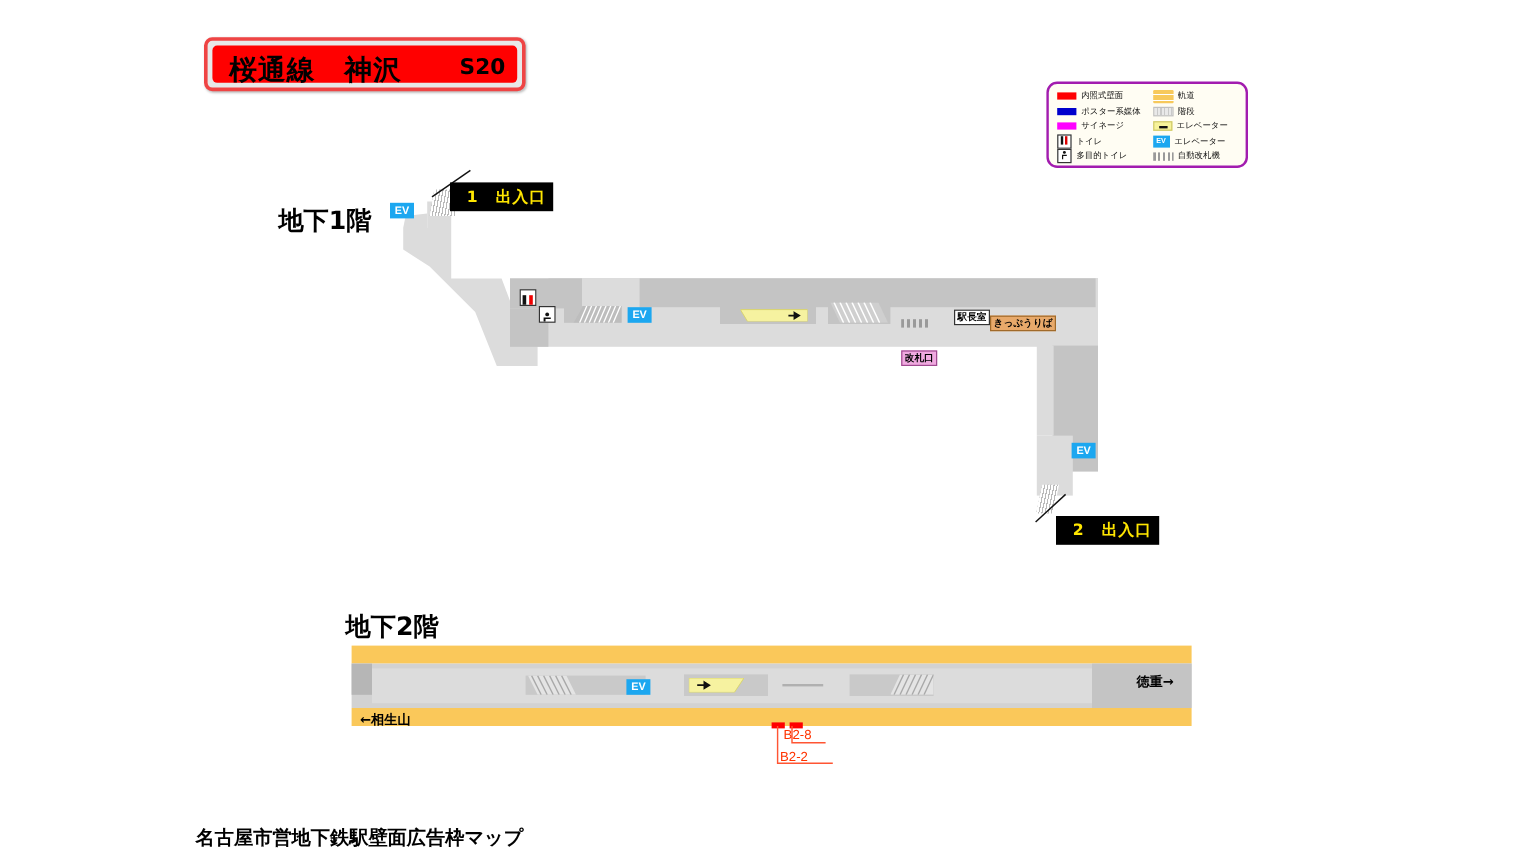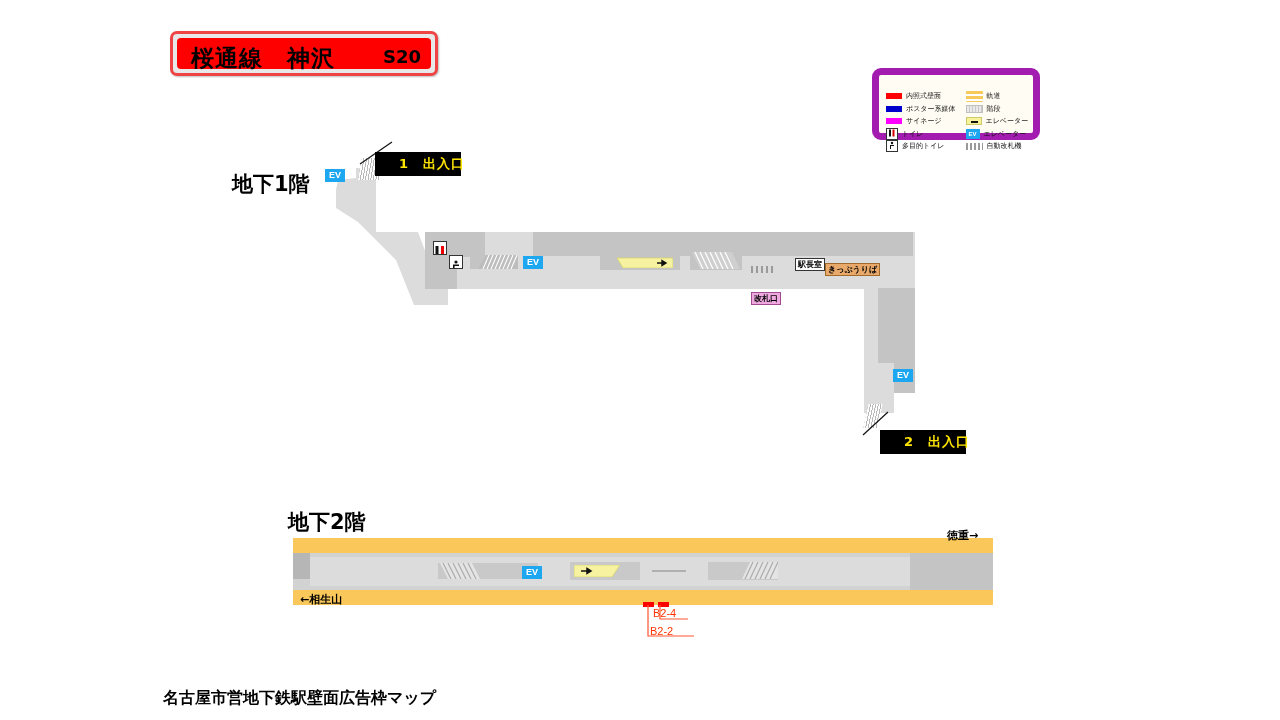--- a/index.html
+++ b/index.html
@@ -49,24 +49,24 @@
     font-size: 18px;
     font-weight: bold;
     color: #000000;
     font-family: "DejaVu Sans", "Liberation Sans", sans-serif;
   }
 
   
   #legend {
     left: 872px; top: 68px; width: 168px; height: 72px;
     background: #fffdf3;
-    border: 7px solid #a21caf;
+    border: 2px solid #a21caf;
     border-radius: 9px;
     box-sizing: border-box;
-    padding: 16px 7px;
+    padding: 5px 7px;
     display: flex;
     gap: 10px;
   }
   .legend-col { display: flex; flex-direction: column; gap: 2.5px; }
   .legend-row { display: flex; align-items: center; gap: 4px; height: 10px; }
   .legend-label { font-size: 7px; color: #111; white-space: nowrap; line-height: 10px; }
   .sw { width: 16px; height: 6px; flex: 0 0 auto; }
   .sw-red { background: #ff0000; }
   .sw-blue { background: #0000cc; }
   .sw-magenta { background: #ff00ff; }
@@ -121,21 +121,21 @@
 
   
   .exit-sign {
     background: #000;
     color: #ffe600;
     font-size: 13px;
     font-weight: bold;
     text-align: center;
     white-space: nowrap;
     box-sizing: border-box;
-    padding: 3px 24px;
+    padding: 3px 14px;
     letter-spacing: 1px;
   }
   #exit1-sign { left: 375px; top: 152px; width: 86px; }
   #exit2-sign { left: 880px; top: 430px; width: 86px; }
 
   
   .fl-light { background: #dcdcdc; }
   .fl-mid { background: #c4c4c4; }
   #b1-concourse-main {
     left: 425px; top: 232px; width: 490px; height: 57px;
@@ -228,21 +228,21 @@
   }
   #b2-right-block {
     left: 910px; top: 553px; width: 83px; height: 37px;
     background: #c4c4c4;
   }
   .dir-label {
     font-size: 11px; font-weight: bold; color: #000;
     white-space: nowrap;
   }
   #dir-left { left: 300px; top: 592px; }
-  #dir-right { left: 947px; top: 528px; }
+  #dir-right { left: 947px; top: 561px; }
 
   
   .marker-red { background: #ff0000; position: absolute; }
   .marker-label {
     position: absolute;
     color: #ff3300;
     font-size: 11px;
     font-family: "Liberation Sans", sans-serif;
     white-space: nowrap;
   }
@@ -463,16 +463,16 @@
 <div class="abs dir-label" id="dir-right">徳重→</div>
 
 <div class="abs marker-red" style="left:643px; top:602px; width:11px; height:5px;"></div>
 <div class="abs marker-red" style="left:658px; top:602px; width:11px; height:5px;"></div>
 
 <svg class="abs" style="left:640px; top:602px; width:70px; height:42px;" viewBox="0 0 70 42">
   <path d="M8 3 L8 34 L54 34" stroke="#ff5533" stroke-width="1.2" fill="none"></path>
   <path d="M20 3 L20 17 L48 17" stroke="#ff5533" stroke-width="1.2" fill="none"></path>
 </svg>
 
-<div class="abs marker-label" style="left:653px; top:607px;">B2-4</div>
+<div class="abs marker-label" style="left:653px; top:607px;">B2-8</div>
 <div class="abs marker-label" style="left:650px; top:625px;">B2-2</div>
 
 <div class="abs" id="footer-caption">名古屋市営地下鉄駅壁面広告枠マップ</div>
 
 </body></html>

